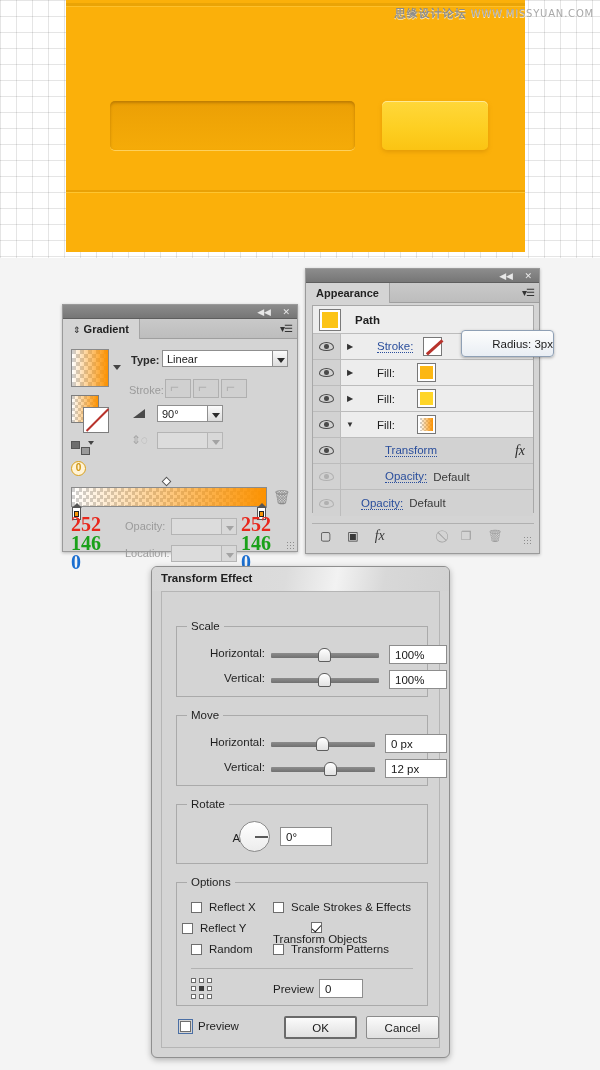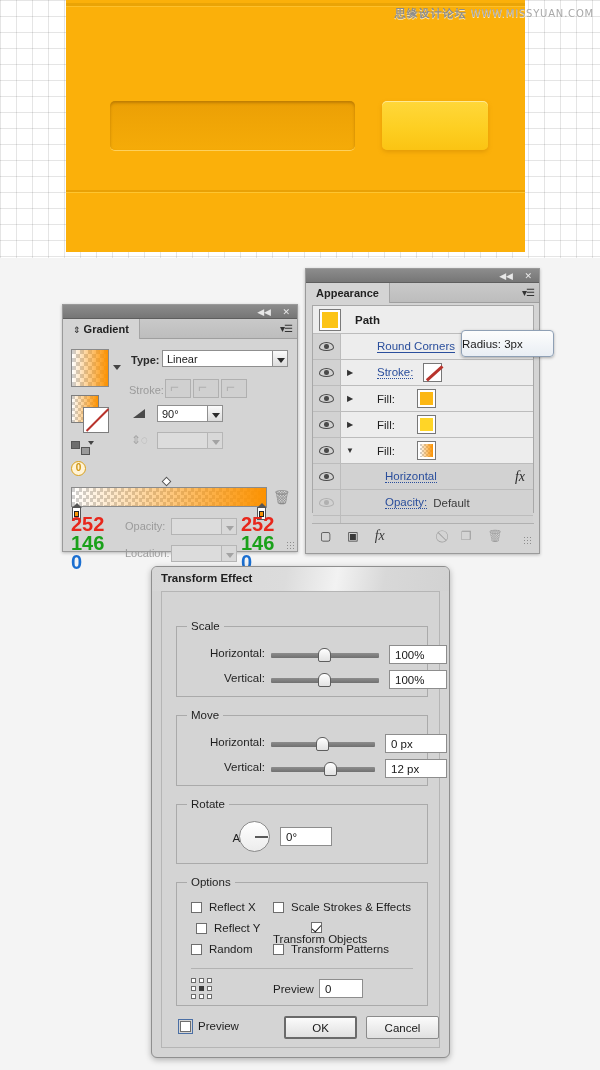--- a/index.html
+++ b/index.html
@@ -203,21 +203,21 @@
   }
   .grad-stop .chip { position:absolute; left:1px; top:3px; width:5px;height:6px; background:#f89506; border:1px solid #222;}
   #grad-mid-diamond {
     position:absolute; left:92px; top:-9px; width:7px;height:7px;
     background:#fff; border:1px solid #555; transform:rotate(45deg);
   }
   #grad-trash {
     position:absolute; left:210px; top:150px; color:#8a8a8a; font-size:14px;
   }
 
-  .rgbstack { position:absolute; font-family:Liberation Sans, sans-serif; font-weight:bold; font-size:20px; line-height:19px; }
+  .rgbstack { position:absolute; font-family:Liberation Serif, serif; font-weight:bold; font-size:20px; line-height:19px; }
   .rgbstack .r { color:#e8271c; }
   .rgbstack .g { color:#1aa11a; }
   .rgbstack .b { color:#1b6fd0; }
 
   .resize-grip {
     position:absolute; right:2px; bottom:2px; width:9px;height:9px;
     background-image:radial-gradient(#8d8d8d 40%, transparent 41%);
     background-size:3px 3px;
   }
 
@@ -285,21 +285,21 @@
   }
   .foot-icon { color:#3a3a3a; font-size:12px; margin-right:16px; }
   .foot-icon.dim { color:#9f9f9f; }
 
   #radius-tooltip {
     position:absolute; left:461px; top:330px; width:93px; height:27px;
     background:linear-gradient(to bottom,#fdfdfd,#e9eef4);
     border:1px solid #8fa0b5; border-radius:4px;
     box-shadow:0 1px 3px rgba(0,0,0,.3);
     font-size:11.5px; color:#1b1b1b;
-    display:flex; align-items:center; justify-content:flex-start;
+    display:flex; align-items:center; justify-content:flex-end;
     z-index:40;
   }
 
   
   #transform-dialog {
     position:absolute; left:151px; top:566px; width:299px; height:492px;
     background:#d4d4d4;
     border:1px solid #8f8f8f; border-radius:6px;
     box-shadow:0 2px 6px rgba(0,0,0,.28);
   }
@@ -508,27 +508,20 @@
 
   <div id="appearance-list">
 
     <div id="path-header">
       <div id="path-thumb">
         <div class="swatch-inner sw-solid2" style="background:#fcc417;"></div>
       </div>
       <span class="app-text bold" style="margin-left:14px;">Path</span>
     </div>
 
-    <div class="app-row">
-      <div class="app-eye">
-          <div class="eye-glyph"></div>
-        </div>
-      <div class="app-disc"></div>
-      <span class="app-text blue solid-ul" style="margin-left:18px;">Round Corners</span>
-    </div>
 
     <div class="app-row">
       <div class="app-eye">
           <div class="eye-glyph"></div>
         </div>
       <div class="app-disc">▶</div>
       <span class="app-text blue dotted" style="margin-left:18px;">Stroke:</span>
       <div class="swatch-box">
           <div class="swatch-inner sw-stroke"></div>
         </div>
@@ -564,21 +557,21 @@
       <span class="app-text" style="margin-left:18px;">Fill:</span>
       <div class="swatch-box" style="margin-left:22px;">
           <div class="swatch-inner sw-grad"></div>
         </div>
     </div>
 
     <div class="app-row shaded">
       <div class="app-eye">
           <div class="eye-glyph"></div>
         </div>
-      <span class="app-text blue dotted" style="margin-left:44px;">Horizontal</span>
+      <span class="app-text blue dotted" style="margin-left:44px;">Transform</span>
       <span class="app-fx">fx</span>
     </div>
 
     <div class="app-row shaded">
       <div class="app-eye">
           <div class="eye-glyph off"></div>
         </div>
       <span class="app-text blue dotted" style="margin-left:44px;">Opacity:</span>
       <span class="app-text gray" style="margin-left:6px;">Default</span>
     </div>
@@ -647,21 +640,21 @@
       <div class="textbox" style="left:103px; top:17px; width:52px; height:19px;">0°</div>
     </fieldset>
 
     <fieldset class="group" style="left:14px; top:284px; width:252px; height:130px;">
       <legend>Options</legend>
 
       <div class="chk-row" style="left:14px; top:13px;">
         <span class="chkbox"></span>
         <span class="chk-label">Reflect X</span>
       </div>
-      <div class="chk-row" style="left:19px; top:34px;">
+      <div class="chk-row" style="left:5px; top:34px;">
         <span class="chkbox"></span>
         <span class="chk-label">Reflect Y</span>
       </div>
       <div class="chk-row" style="left:14px; top:55px;">
         <span class="chkbox"></span>
         <span class="chk-label">Random</span>
       </div>
 
       <div class="chk-row" style="left:96px; top:13px;">
         <span class="chkbox"></span>

